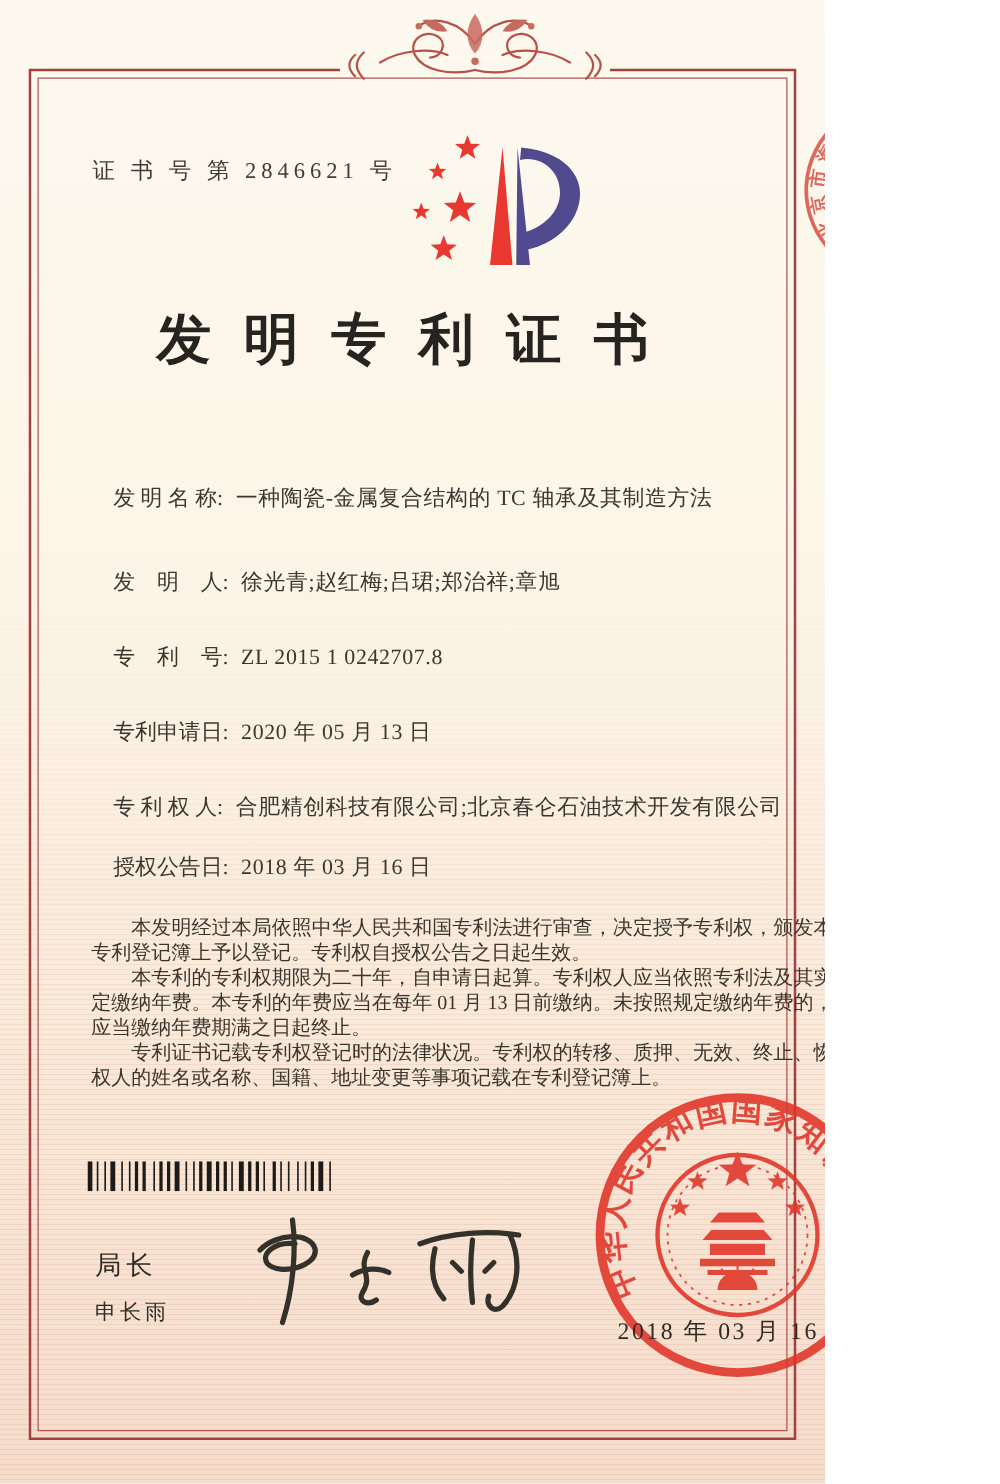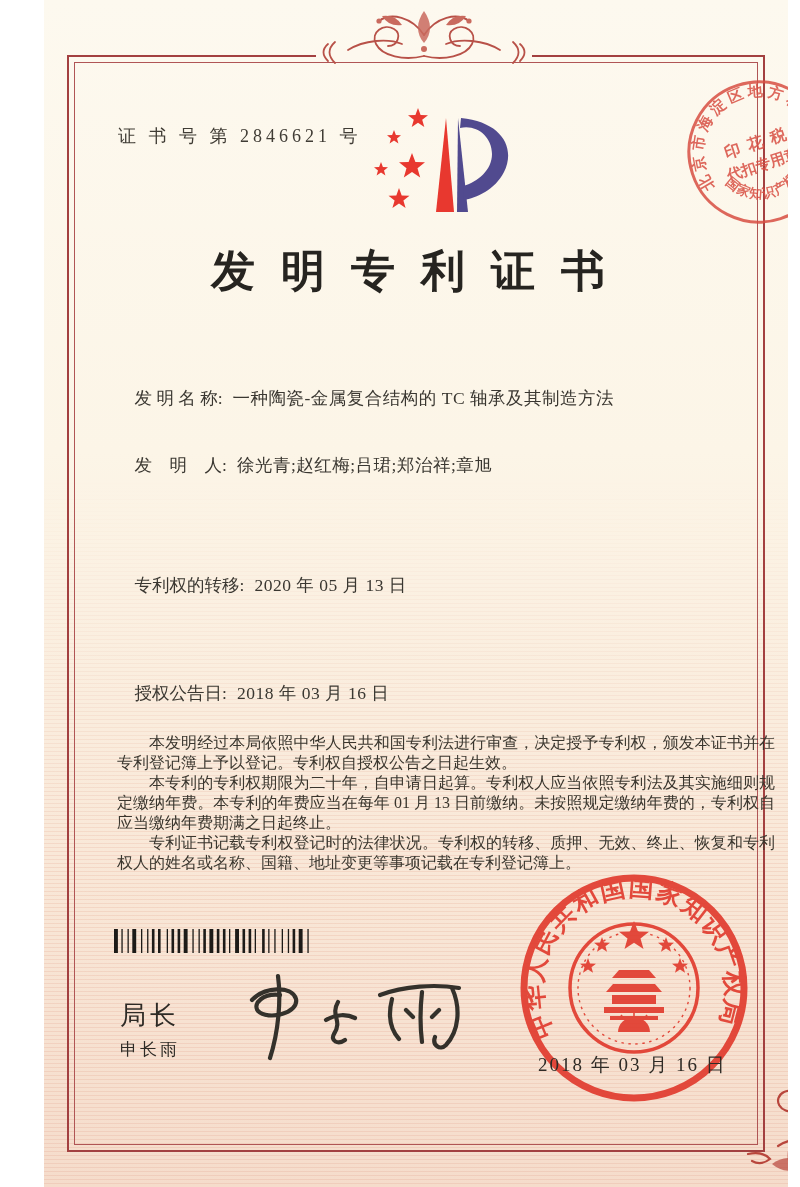--- a/index.html
+++ b/index.html
@@ -1,23 +1,22 @@
 <!DOCTYPE html>
 <html><head>
 <meta charset="utf-8">
 <style>
   html,body{margin:0;padding:0;}
   .page{
     position:relative;
-    width:744px;height:1187px;
+    width:660px;height:1187px;
     background:linear-gradient(180deg,#fdf9ef 0%,#fcf5e7 38%,#f9e8d8 72%,#f5dccb 100%);
     font-family:"Liberation Serif","DejaVu Serif",serif;
     color:#36332d;
     overflow:hidden;
-    margin-left:44px;
   }
   .stripes{
     position:absolute;left:0;right:0;top:40%;bottom:0;
     background:repeating-linear-gradient(180deg,rgba(216,128,104,0.16) 0 1px,rgba(0,0,0,0) 1px 4px);
     -webkit-mask-image:linear-gradient(180deg,transparent 0%,#000 55%);
     mask-image:linear-gradient(180deg,transparent 0%,#000 55%);
     pointer-events:none;
   }
   .border-outer{
     position:absolute;left:23px;top:55px;right:23px;bottom:35px;
@@ -42,21 +41,21 @@
     position:absolute;left:73px;width:660px;
     font-size:17.5px;white-space:pre;color:#3a3731;
   }
   .field .val{margin-left:10px;letter-spacing:0.5px;}
   .body-text{
     position:absolute;left:73px;top:733px;width:658px;
     font-size:16px;line-height:20px;text-align:justify;color:#3a362e;
   }
   .body-text p{margin:0;text-indent:2em;}
   .barcode-wrap{position:absolute;left:70px;top:929px;}
-  .director-title{position:absolute;left:76px;top:998px;font-size:26px;letter-spacing:4px;font-family:"Liberation Sans","DejaVu Sans",sans-serif;color:#2e2b26;}
+  .director-title{position:absolute;left:76px;top:998px;font-size:21px;letter-spacing:4px;font-family:"Liberation Sans","DejaVu Sans",sans-serif;color:#2e2b26;}
   .director-name{position:absolute;left:76px;top:1038px;font-size:17px;letter-spacing:3px;font-family:"Liberation Sans","DejaVu Sans",sans-serif;color:#2e2b26;}
   .signature{position:absolute;left:190px;top:968px;}
   .office-seal{position:absolute;left:468px;top:866px;opacity:.88;}
   .issue-date{
     position:absolute;left:494px;top:1052px;z-index:5;
     font-size:19px;letter-spacing:2px;color:#2f2b26;white-space:pre;
   }
   .top-ornament{position:absolute;left:228px;top:4px;}
   .corner-ornament{position:absolute;left:698px;top:1068px;}
   svg text{font-family:"Liberation Serif","DejaVu Serif",serif;}
@@ -130,22 +129,28 @@
   </svg>
 
   <h1 class="title">发明专利证书</h1>
 
   <div class="field" style="top:365px">
     <span>发 明 名 称:</span><span class="val">一种陶瓷-金属复合结构的 TC 轴承及其制造方法</span>
   </div>
   <div class="field" style="top:432px">
     <span>发　明　人:</span><span class="val">徐光青;赵红梅;吕珺;郑治祥;章旭</span>
   </div>
+  <div class="field" style="top:492px">
+    <span>专　利　号:</span><span class="val">ZL 2015 1 0242707.8</span>
+  </div>
   <div class="field" style="top:552px">
-    <span>专利权的转移:</span><span class="val">2020 年 05 月 13 日</span>
+    <span>专利申请日:</span><span class="val">2020 年 05 月 13 日</span>
+  </div>
+  <div class="field" style="top:612px">
+    <span>专 利 权 人:</span><span class="val">合肥精创科技有限公司;北京春仑石油技术开发有限公司</span>
   </div>
   <div class="field" style="top:660px">
     <span>授权公告日:</span><span class="val">2018 年 03 月 16 日</span>
   </div>
 
   <div class="body-text">
     <p>本发明经过本局依照中华人民共和国专利法进行审查，决定授予专利权，颁发本证书并在专利登记簿上予以登记。专利权自授权公告之日起生效。</p>
     <p>本专利的专利权期限为二十年，自申请日起算。专利权人应当依照专利法及其实施细则规定缴纳年费。本专利的年费应当在每年 01 月 13 日前缴纳。未按照规定缴纳年费的，专利权自应当缴纳年费期满之日起终止。</p>
     <p>专利证书记载专利权登记时的法律状况。专利权的转移、质押、无效、终止、恢复和专利权人的姓名或名称、国籍、地址变更等事项记载在专利登记簿上。</p>
   </div>

